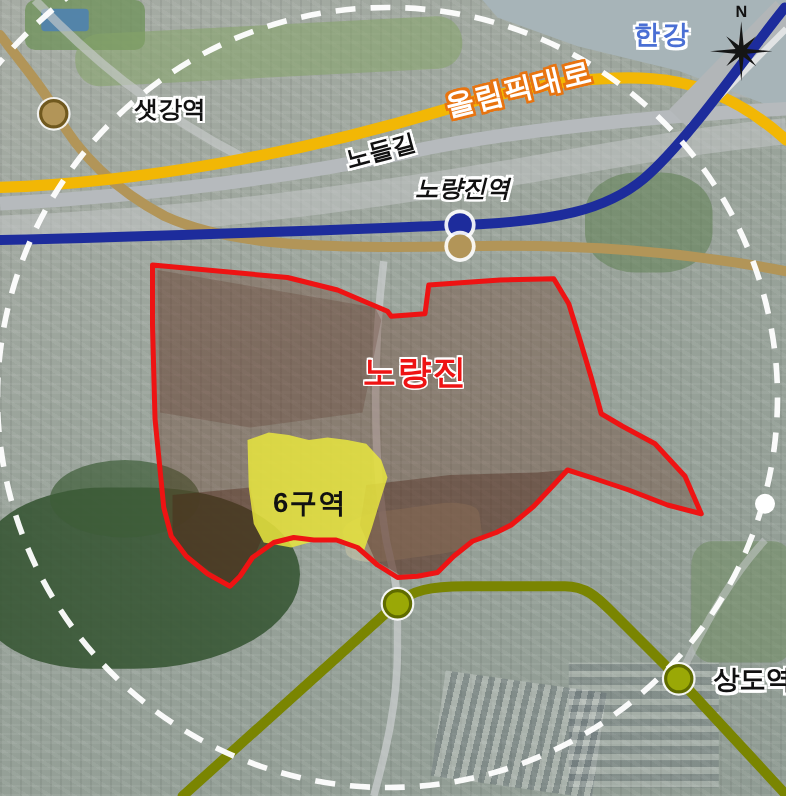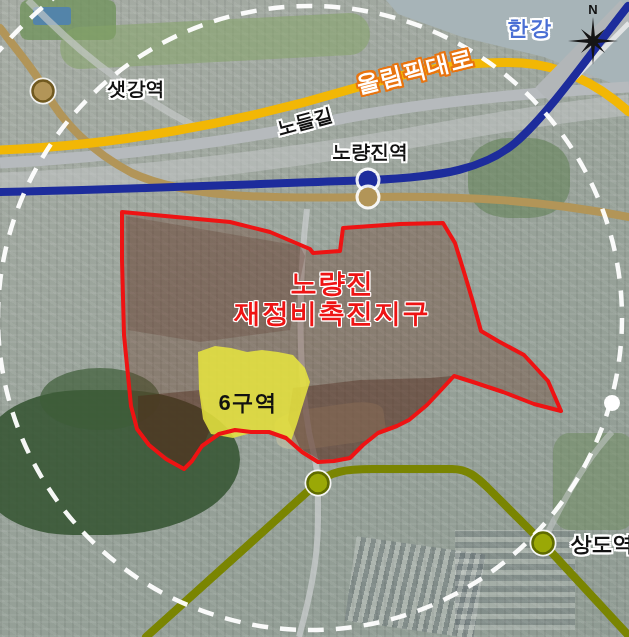--- a/index.html
+++ b/index.html
@@ -129,31 +129,30 @@
     <g>
       <circle cx="543" cy="543" r="13.5" fill="#ffffff" opacity="0.9"></circle>
       <circle cx="543" cy="543" r="10.5" stroke="#5f6b00" stroke-width="2.5" fill="#9aa806"></circle>
     </g>
 
     <polygon fill="#151515" points="618,41 597.6,42.9 605,53 594.9,45.6 593,65 591.1,45.6 581,53 588.4,42.9
               568,41 588.4,39.1 581,29 591.1,36.4 593,17 594.9,36.4 605,29 597.6,39.1"></polygon>
   </svg>
 
   <div class="lbl station halo-w" style="left:108px;top:89px;font-size:19px;margin-left:28px;">샛강역</div>
-  <div class="lbl station halo-w" style="left:370px;top:152px;font-size:19px;">노량진역</div>
+  <div class="lbl station halo-w" style="left:370px;top:152px;font-size:19px;font-style:italic;">노량진역</div>
   <div class="lbl station halo-w" style="left:602px;top:544px;font-size:21px;">상도역</div>
 
   <div class="lbl river halo-w" style="left:530px;top:28px;">한강</div>
 
   <div class="lbl olympic halo-orange" style="left:415px;top:71px;transform:translate(-50%,-50%) rotate(-14deg);">올림픽대로</div>
 
   <div class="lbl roadlbl halo-w" style="left:305px;top:122px;transform:translate(-50%,-50%) rotate(-15deg);">노들길</div>
 
   <div class="lbl district-title halo-w-thin" style="left:332px;top:301px;font-family:Liberation Mono, monospace;">
     <div>노량진</div>
-    <div>재정비촉진지구</div>
   </div>
 
   <div class="lbl zone6" style="left:248px;top:403px;">6구역</div>
 
   <div class="lbl compassN" style="left:593px;top:10px;">N</div>
 
 </div>
 
 </body></html>

